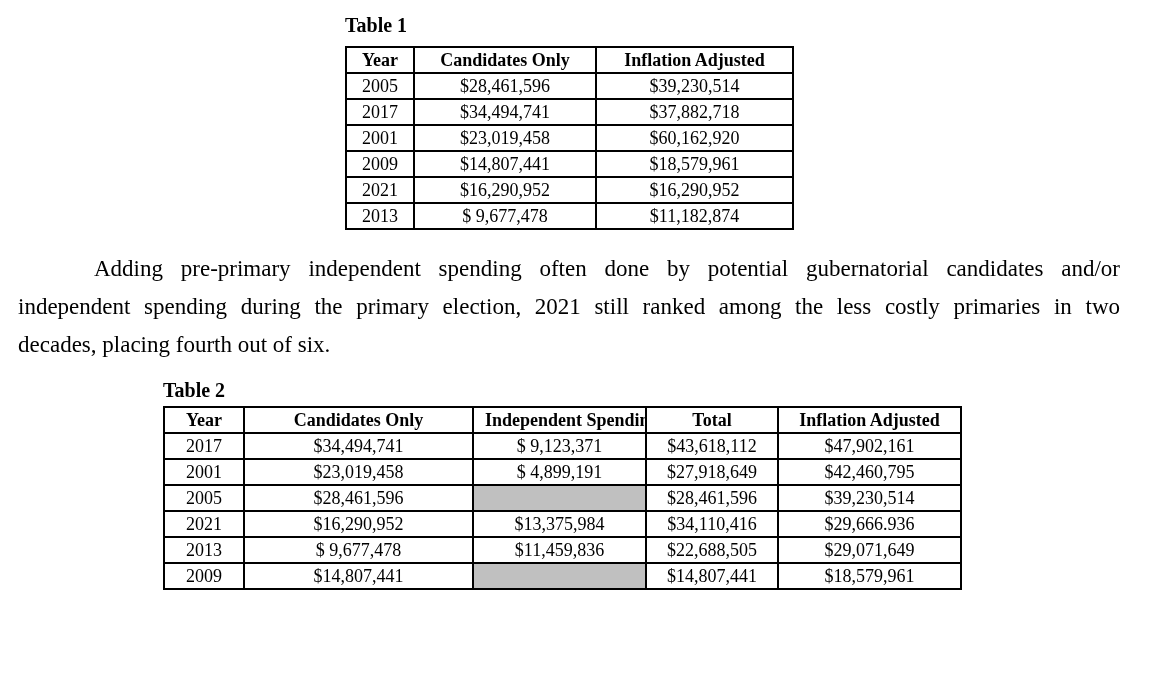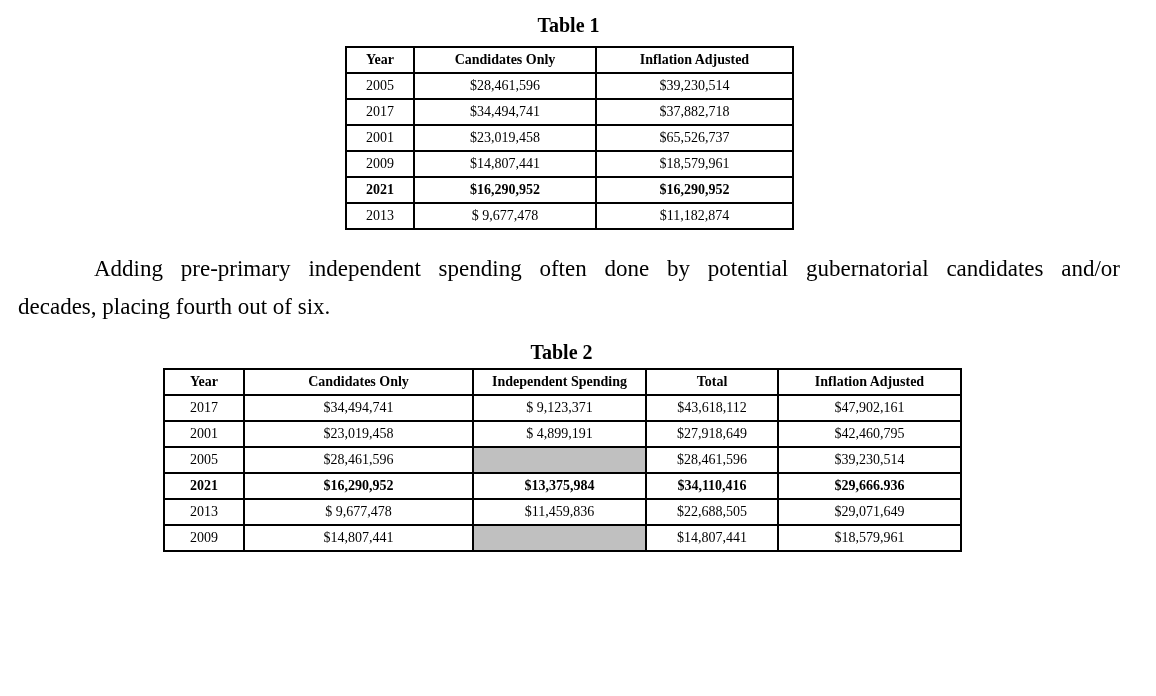--- a/index.html
+++ b/index.html
@@ -8,44 +8,43 @@
     background: #ffffff;
     width: 1156px;
     height: 696px;
     overflow: hidden;
     font-family: "Liberation Serif", "DejaVu Serif", serif;
     color: #000000;
   }
   .t1-wrap { margin: 13px 0 0 345px; width: 447px; }
   .t2-wrap { margin: 14px 0 0 163px; width: 797px; }
   .title-line {
-    text-align: center;
     font-weight: bold;
     font-size: 20px;
     line-height: 25px;
     white-space: nowrap;
   }
   .t2-wrap .title-line { line-height: 24px; }
   table {
     border-collapse: collapse;
     table-layout: fixed;
   }
   #table1 { width: 447px; margin-top: 8px; }
   #table2 { width: 797px; margin-top: 4px; }
   th, td {
     border: 2px solid #000000;
-    font-size: 14px;
+    font-size: 18px;
     line-height: 22px;
     padding: 1px 11px;
     text-align: center;
     white-space: pre;
     overflow: hidden;
   }
   th { font-weight: bold; }
-  tr.bold td { font-weight: bold; border-radius: 10px; }
+  tr.bold td { font-weight: normal; border-radius: 10px; }
   td.shaded { background: #c0c0c0; }
   .para {
     margin: 20px 36px 0 18px;
     font-size: 23px;
   }
   .para-line {
     line-height: 38px;
     text-align: justify;
     text-align-last: justify;
     white-space: nowrap;
@@ -78,21 +77,21 @@
           <td>$39,230,514</td>
         </tr>
         <tr>
           <td>2017</td>
           <td>$34,494,741</td>
           <td>$37,882,718</td>
         </tr>
         <tr>
           <td>2001</td>
           <td>$23,019,458</td>
-          <td>$65,526,737</td>
+          <td>$60,162,920</td>
         </tr>
         <tr>
           <td>2009</td>
           <td>$14,807,441</td>
           <td>$18,579,961</td>
         </tr>
         <tr class="bold">
           <td>2021</td>
           <td>$16,290,952</td>
           <td>$16,290,952</td>
@@ -101,20 +100,21 @@
           <td>2013</td>
           <td>$ 9,677,478</td>
           <td>$11,182,874</td>
         </tr>
       </tbody>
   </table>
 </div>
 
 <div class="para">
   <div class="para-line first">Adding pre-primary independent spending often done by potential gubernatorial candidates and/or</div>
+  <div class="para-line">independent spending during the primary election, 2021 still ranked among the less costly primaries in two</div>
   <div class="para-line last">decades, placing fourth out of six.</div>
 </div>
 
 <div class="t2-wrap">
   <div class="title-line">Table 2</div>
   <table id="table2">
     <colgroup>
       <col style="width:80px">
         <col style="width:229px">
         <col style="width:173px">

